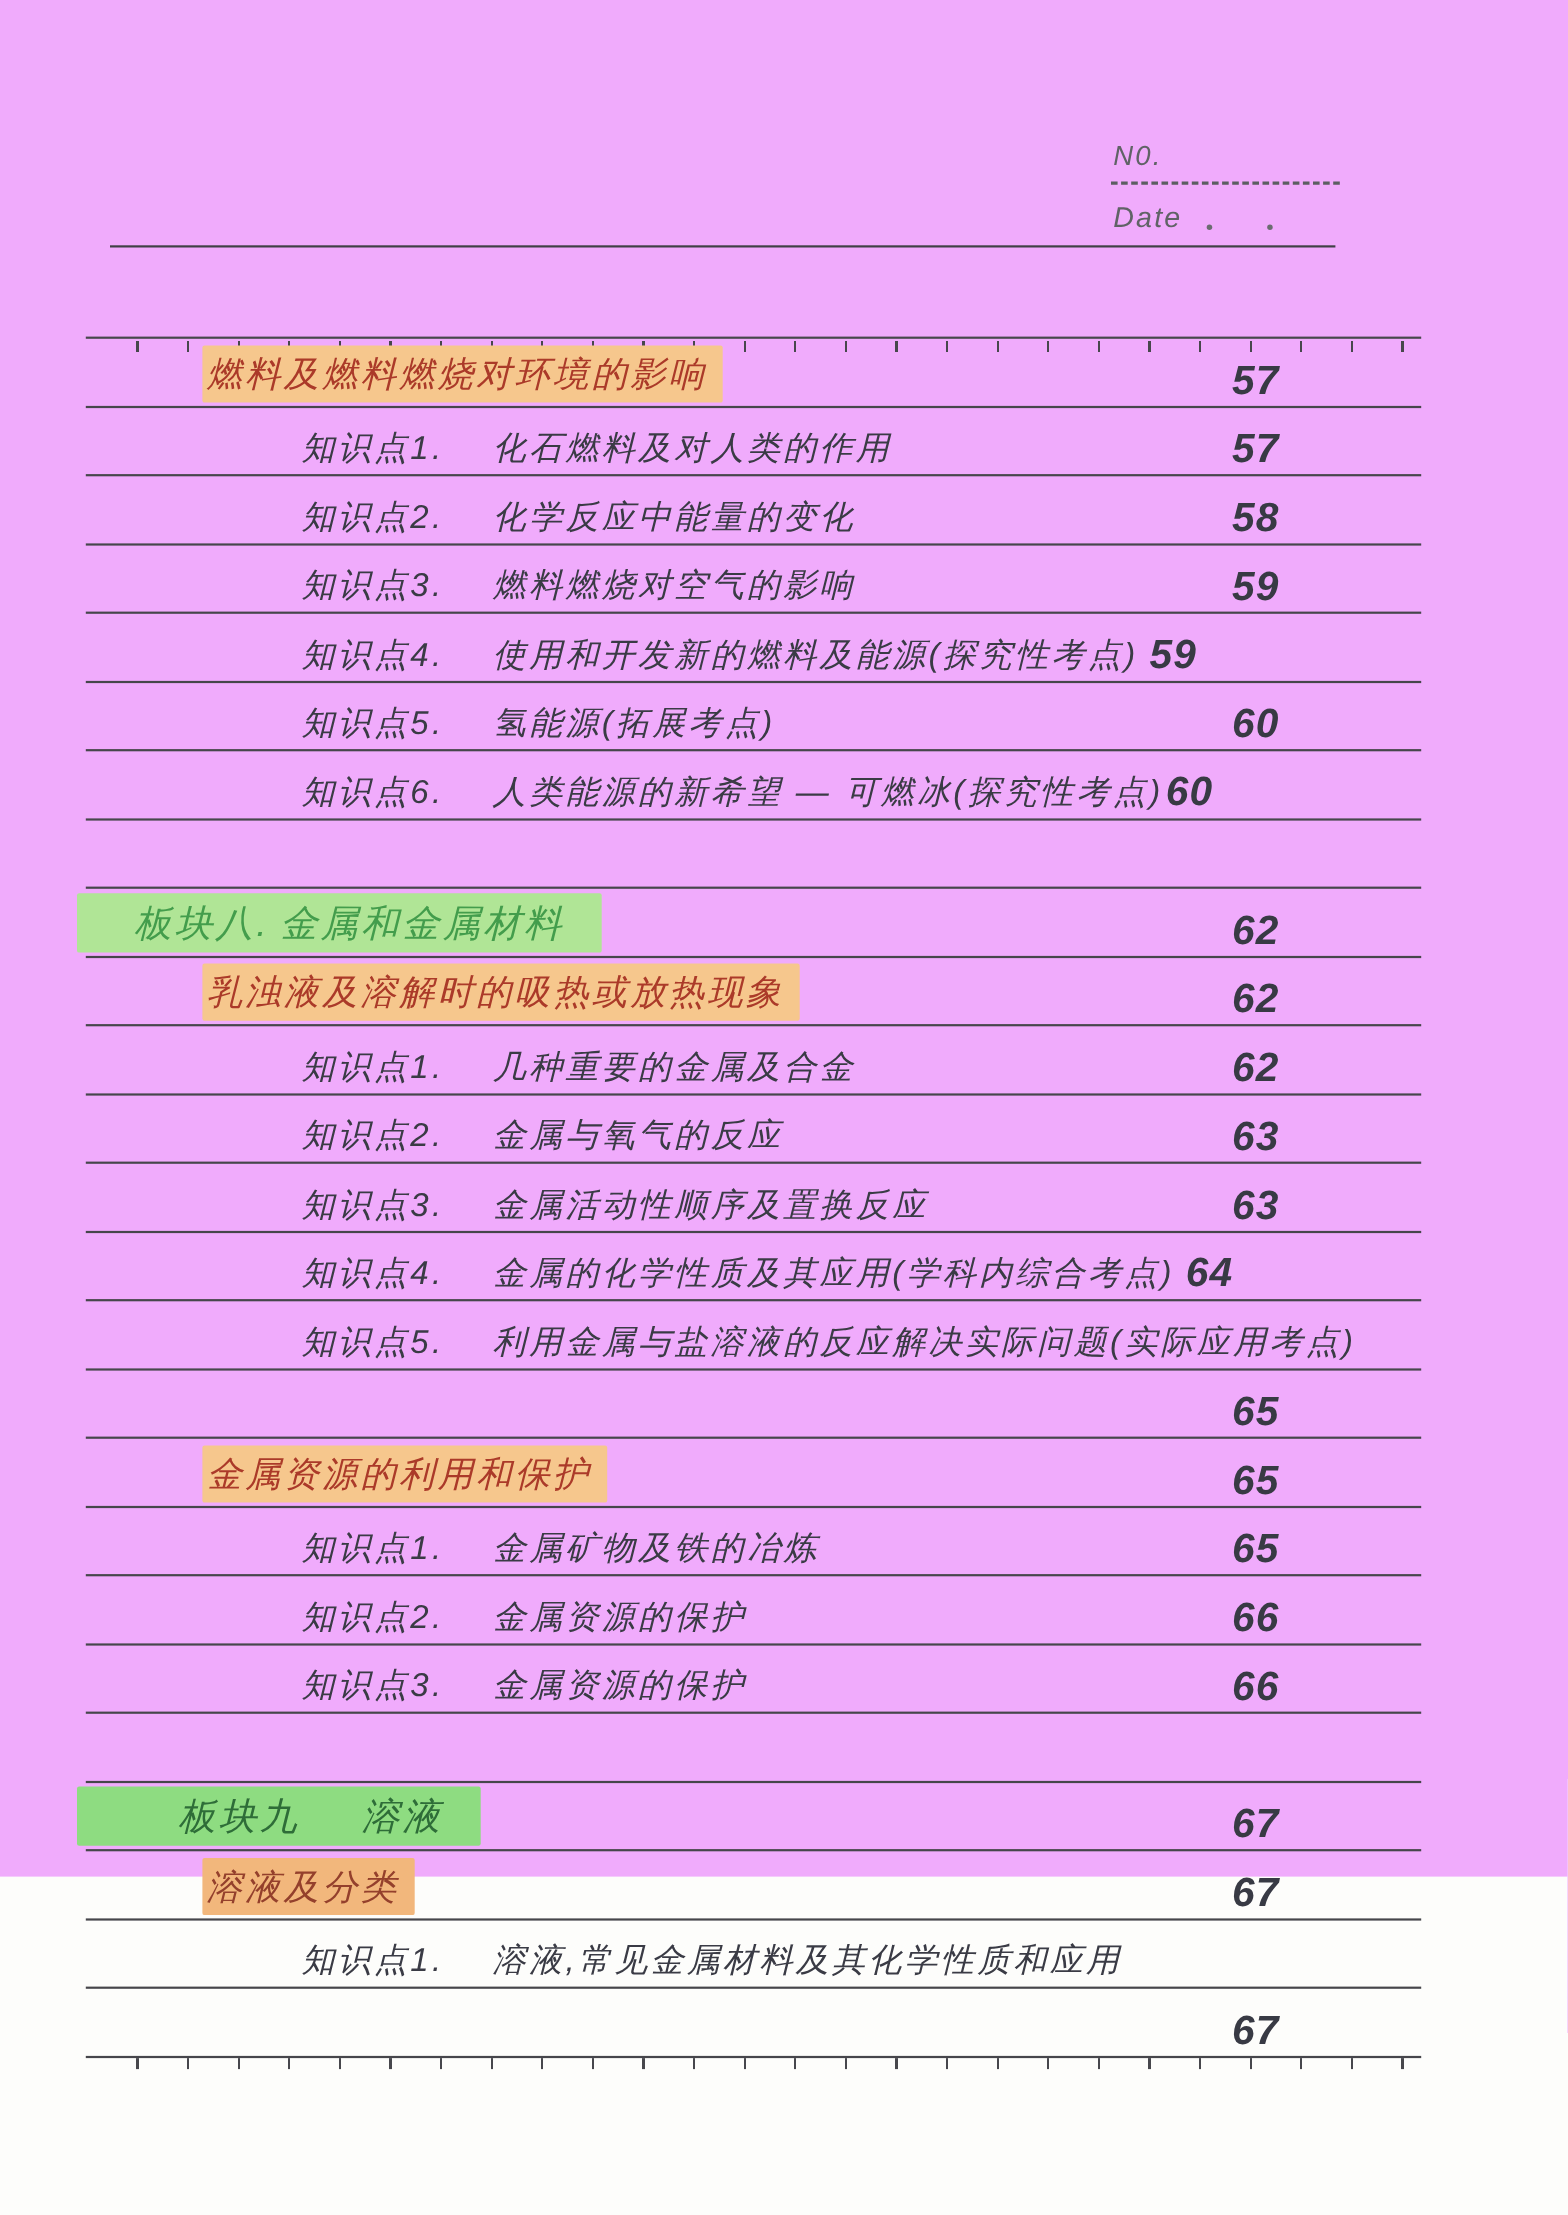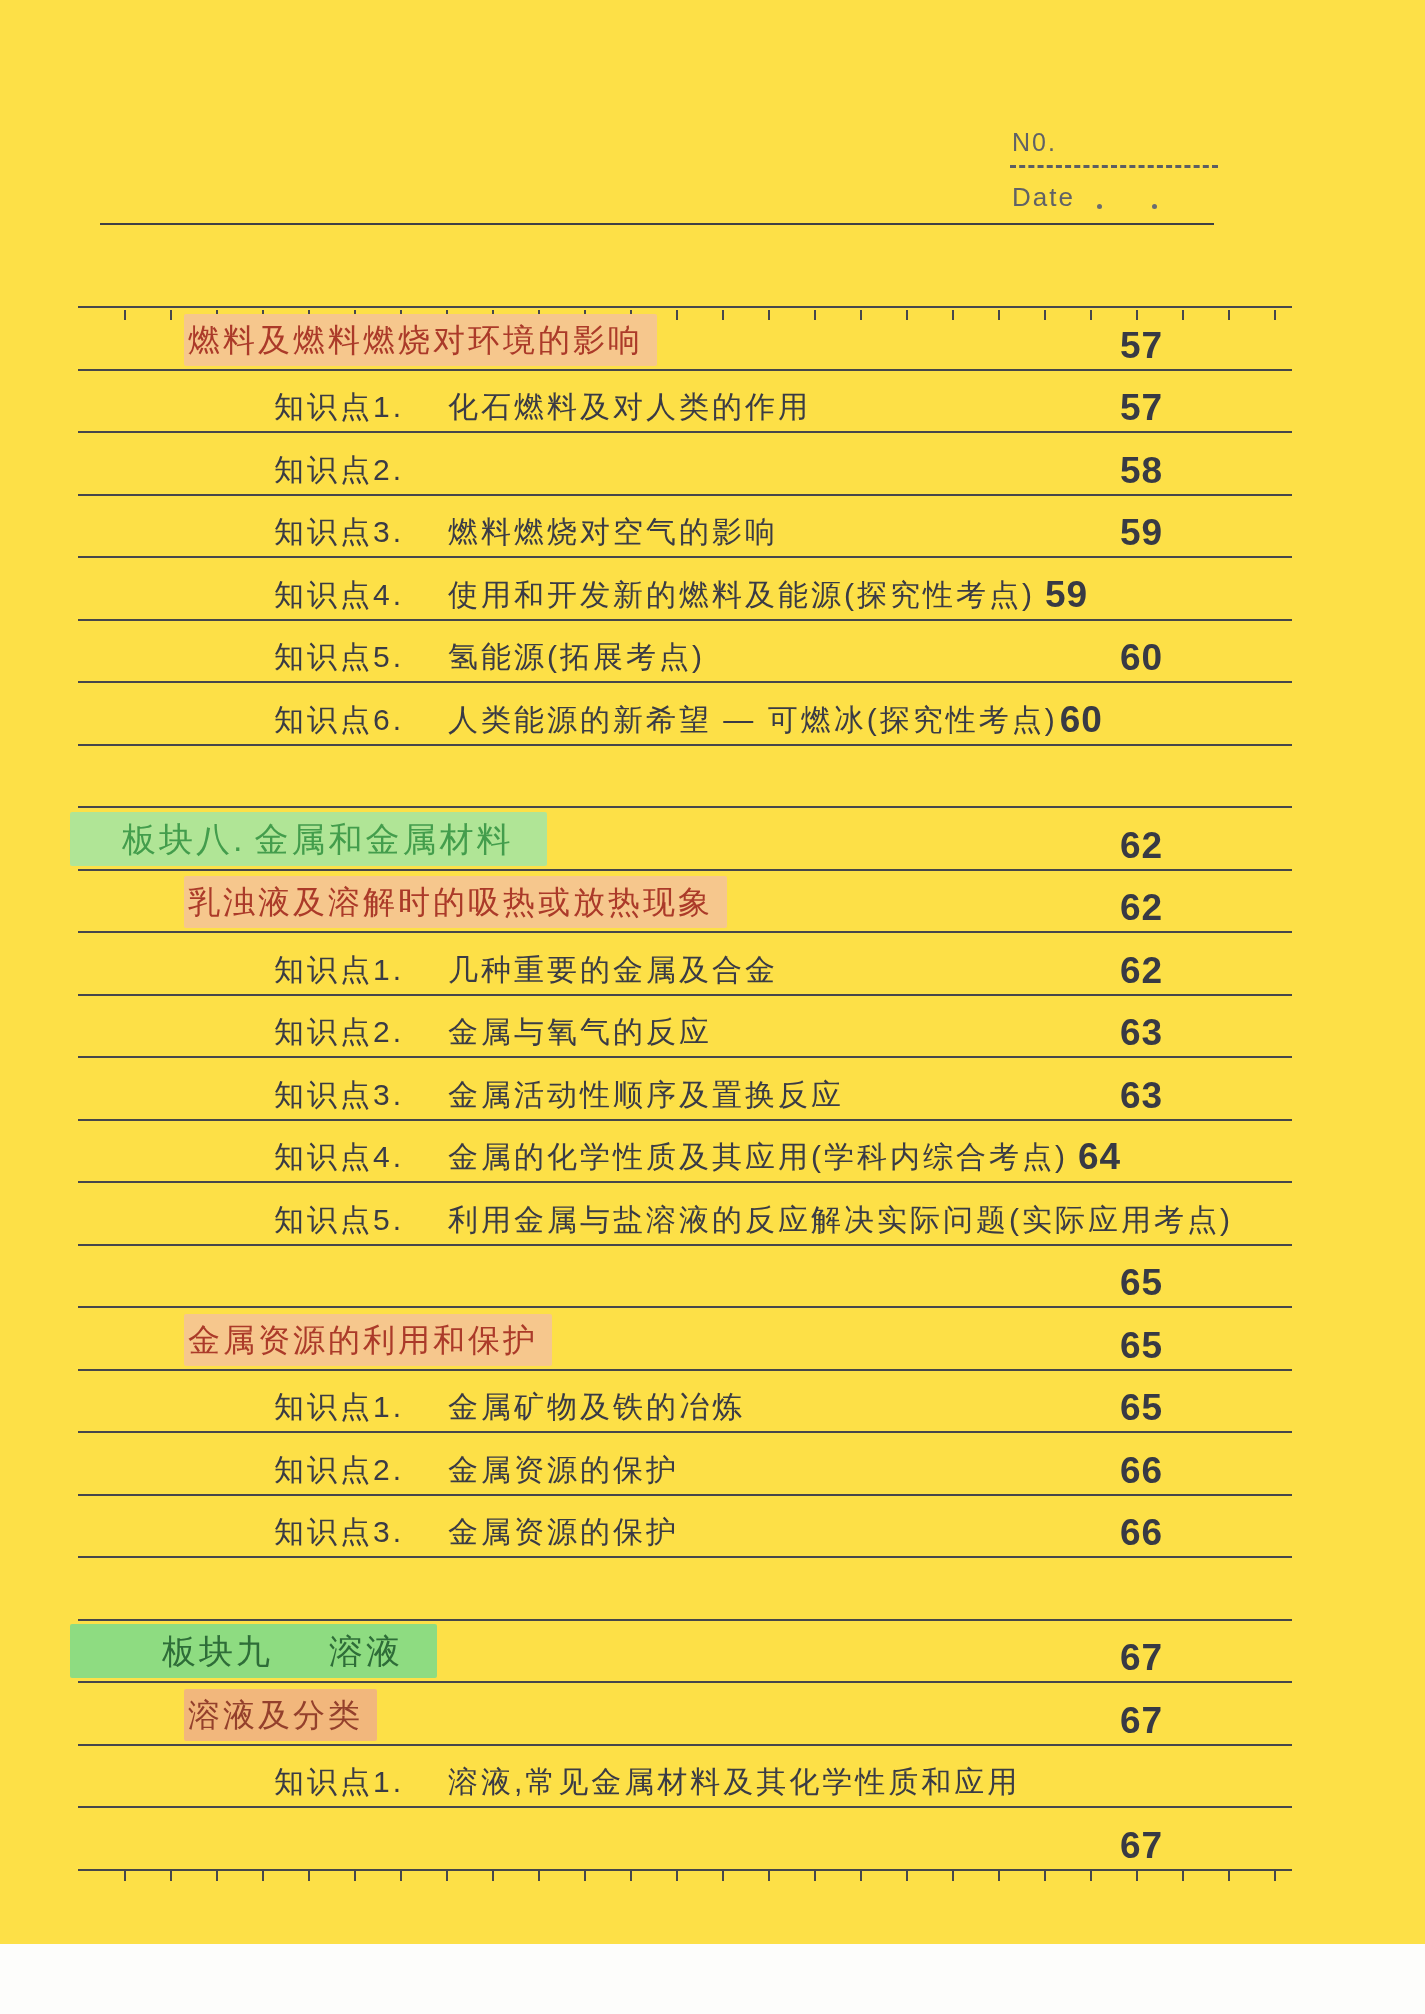--- a/index.html
+++ b/index.html
@@ -2,21 +2,21 @@
 <html><head>
 <meta charset="utf-8">
 <style>
   html,body{margin:0;padding:0;}
   body{
     width:1425px;height:2014px;
     background:#fdfdfb;
     font-family:"Liberation Sans", sans-serif;
     overflow:hidden;
   }
-  .page{position:relative;width:1425px;height:1944px;background:#fde047;}
+  .page{position:relative;width:1425px;height:1706px;background:#f0abfc;font-style:italic;}
 
   
   .no-label{
     position:absolute;left:1012px;top:128px;
     font-size:25px;color:#606266;letter-spacing:2px;
   }
   .no-dashline{
     position:absolute;left:1010px;top:165px;width:208px;height:0;
     border-top:3px dashed #5c5e62;
   }
@@ -115,20 +115,21 @@
         </span>
         <span class="pg">57</span>
       </div>
       <div class="row lv3">
         <span class="term">知识点1.</span>
         <span class="lbl">化石燃料及对人类的作用</span>
         <span class="pg">57</span>
       </div>
       <div class="row lv3">
         <span class="term">知识点2.</span>
+        <span class="lbl">化学反应中能量的变化</span>
         <span class="pg">58</span>
       </div>
       <div class="row lv3">
         <span class="term">知识点3.</span>
         <span class="lbl">燃料燃烧对空气的影响</span>
         <span class="pg">59</span>
       </div>
       <div class="row lv3">
         <span class="term">知识点4.</span>
         <span class="lbl">使用和开发新的燃料及能源(探究性考点)</span>

